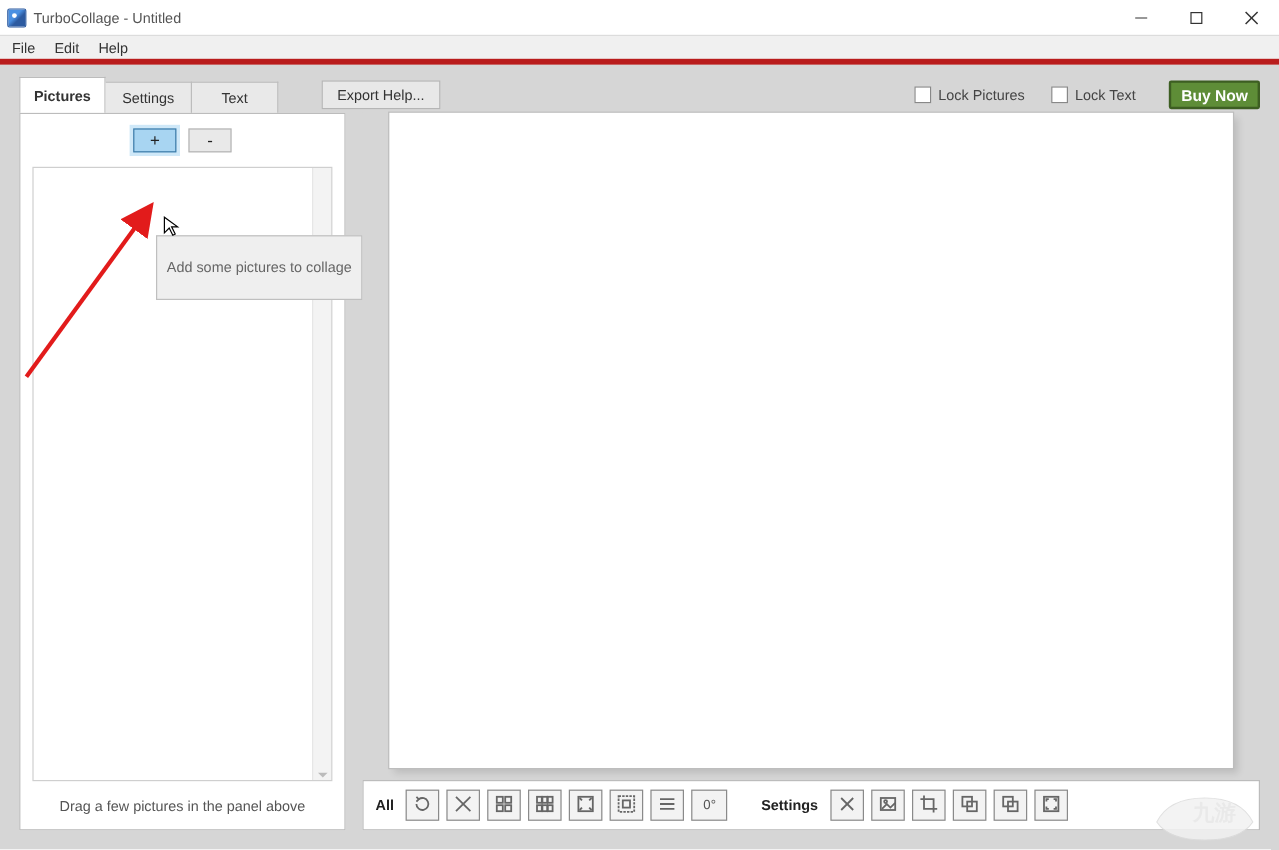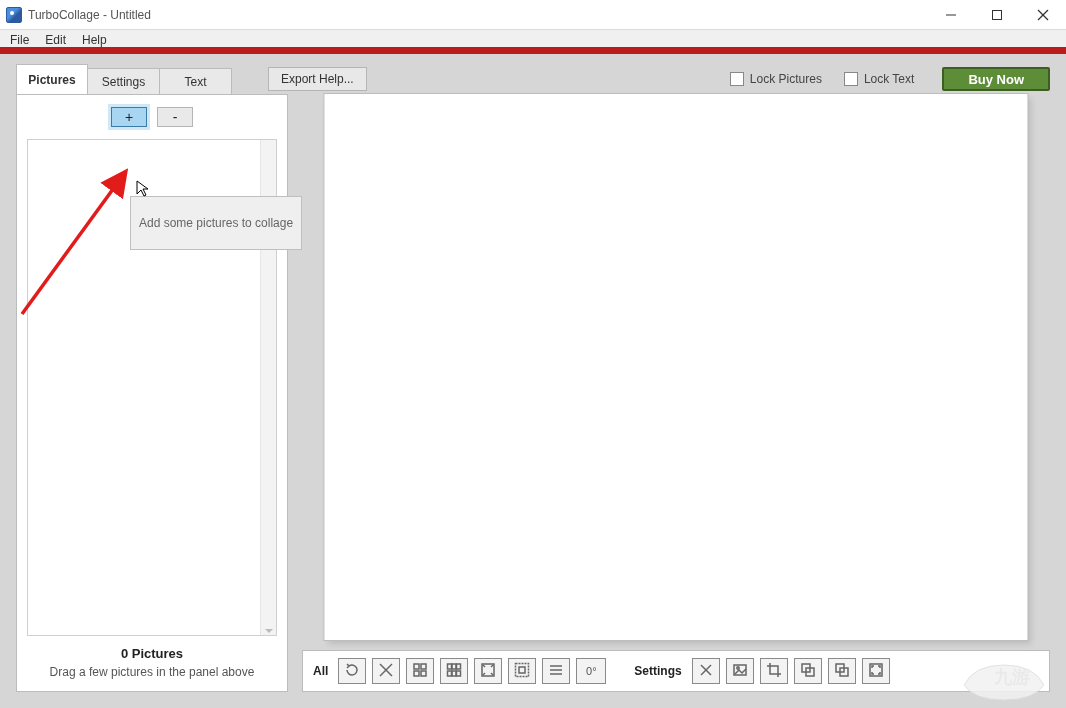--- a/index.html
+++ b/index.html
@@ -45,23 +45,23 @@
     width: 46px; height: 100%;
     display: flex; align-items: center; justify-content: center;
     color: #333;
   }
   .win-btn svg { width: 12px; height: 12px; }
 
   
   .menubar {
     height: 24px;
     background: #f0f0f0;
-    border-bottom: 7px solid #b91c1c;
-    display: flex;
-    align-items: flex-start;
+    border-bottom: 5px solid #b91c1c;
+    display: flex;
+    align-items: center;
     padding: 0 4px;
     color:#333;
   }
   .menubar .menuitem { padding: 3px 10px 3px 6px; font-size: 12px; }
 
   
   .workspace {
     position: absolute;
     top: 54px; left: 0; right: 0; bottom: 0;
     background: #d6d6d6;
@@ -117,21 +117,21 @@
   .chk {
     width: 14px; height: 14px;
     border: 1px solid #888;
     background: #fff;
     margin: 0 6px 0 14px;
   }
   .chk-label { font-size: 12px; color:#444; }
 
   .buy-btn {
     height: 24px;
-    padding: 0 24px;
+    padding: 0 8px;
     background: #5e8d37;
     border: 2px solid #3d5e22;
     color: #fff;
     font-weight: 600;
     font-size: 13px;
     display:flex;align-items:center;
     border-radius:2px;
     margin-left: 20px;
   }
 
@@ -348,21 +348,20 @@
       <div class="addremove-row">
         <div class="mini-btn plus">+</div>
         <div class="mini-btn minus">-</div>
       </div>
       <div class="thumb-area">
         <div class="thumb-scroll">
             <div class="nub"></div>
           </div>
       </div>
       <div class="left-caption">
-        <div class="left-count">0 Pictures</div>
         <div class="left-hint">Drag a few pictures in the panel above</div>
       </div>
     </div>
 
     <div class="rightcol">
       <div class="canvas-holder">
         <div class="canvas-outer"></div>
       </div>
 
       <div class="bottombar">

